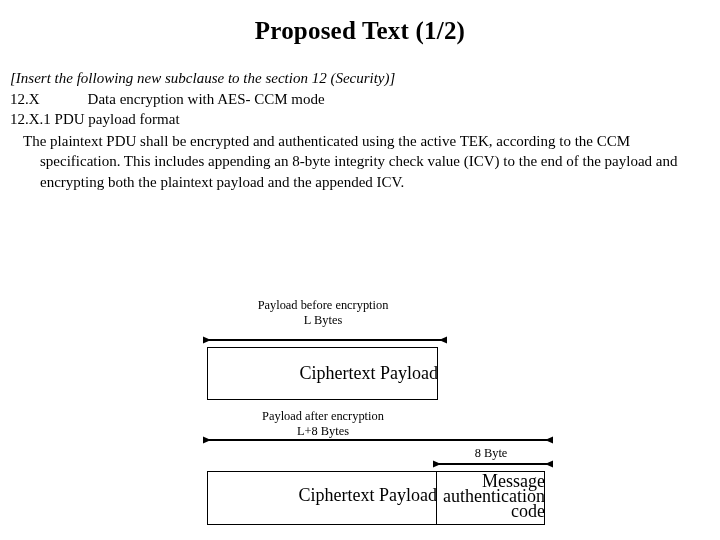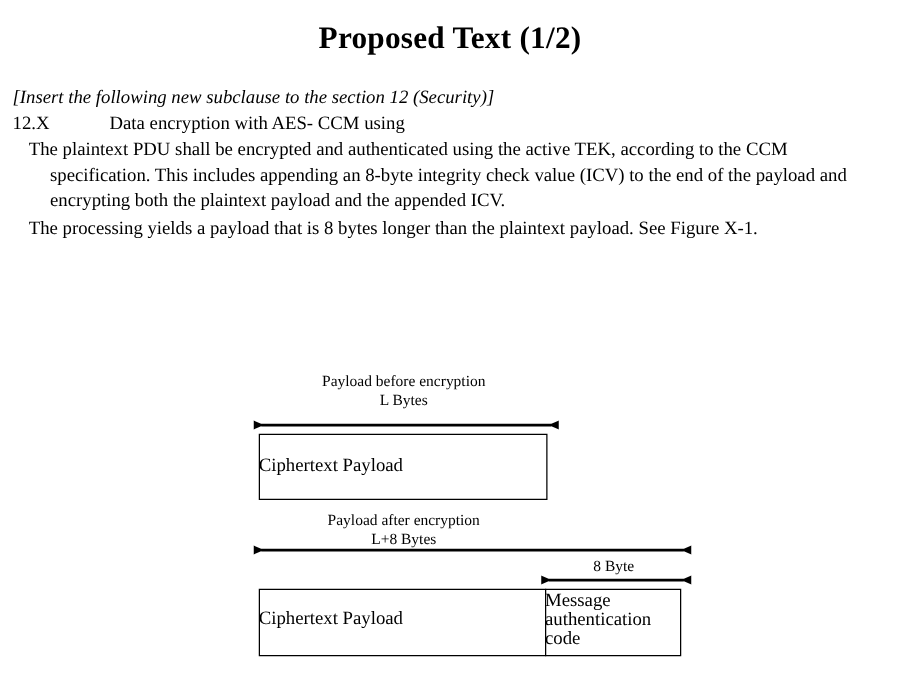--- a/index.html
+++ b/index.html
@@ -71,46 +71,46 @@
     white-space: pre;
   }
   .dbox {
     position: absolute;
     border: 1.6px solid #000000;
     box-sizing: border-box;
     background: #ffffff;
   }
   .dbox-text {
     position: absolute;
-    font-size: 15px;
+    font-size: 18px;
     line-height: 15px;
-    text-align: left;
+    text-align: right;
     white-space: pre-line;
   }
   .arrow-svg {
     position: absolute;
   }
 </style>
 </head>
 <body>
 
 <div id="slide-title">Proposed Text (1/2)</div>
 
 <div id="body-text">
 
   <p class="para para-italic">[Insert the following new subclause to the section 12 (Security)]</p>
 
   <p class="para">
-    <span>12.X</span><span class="tabspace"></span><span>Data encryption with AES- CCM using</span>
+    <span>12.X</span><span class="tabspace"></span><span>Data encryption with AES- CCM mode</span>
   </p>
 
+  <p class="para">12.X.1 PDU payload format</p>
 
   <p class="para para-hang">The plaintext PDU shall be encrypted and authenticated using the active TEK, according to the CCM specification. This includes appending an 8-byte integrity check value (ICV) to the end of the payload and encrypting both the plaintext payload and the appended ICV.</p>
 
-  <p class="para para-hang">The processing yields a payload that is 8 bytes longer than the plaintext payload. See Figure X-1.</p>
 </div>
 
 <div id="diagram">
 
   <div class="dlabel" style="left:223px; top:298px; width:200px;">Payload before encryption</div>
 
   <div class="dlabel" style="left:223px; top:313px; width:200px;">L Bytes</div>
 
   <svg class="arrow-svg" style="left:203px; top:333px;" width="244" height="14">
     <defs>

